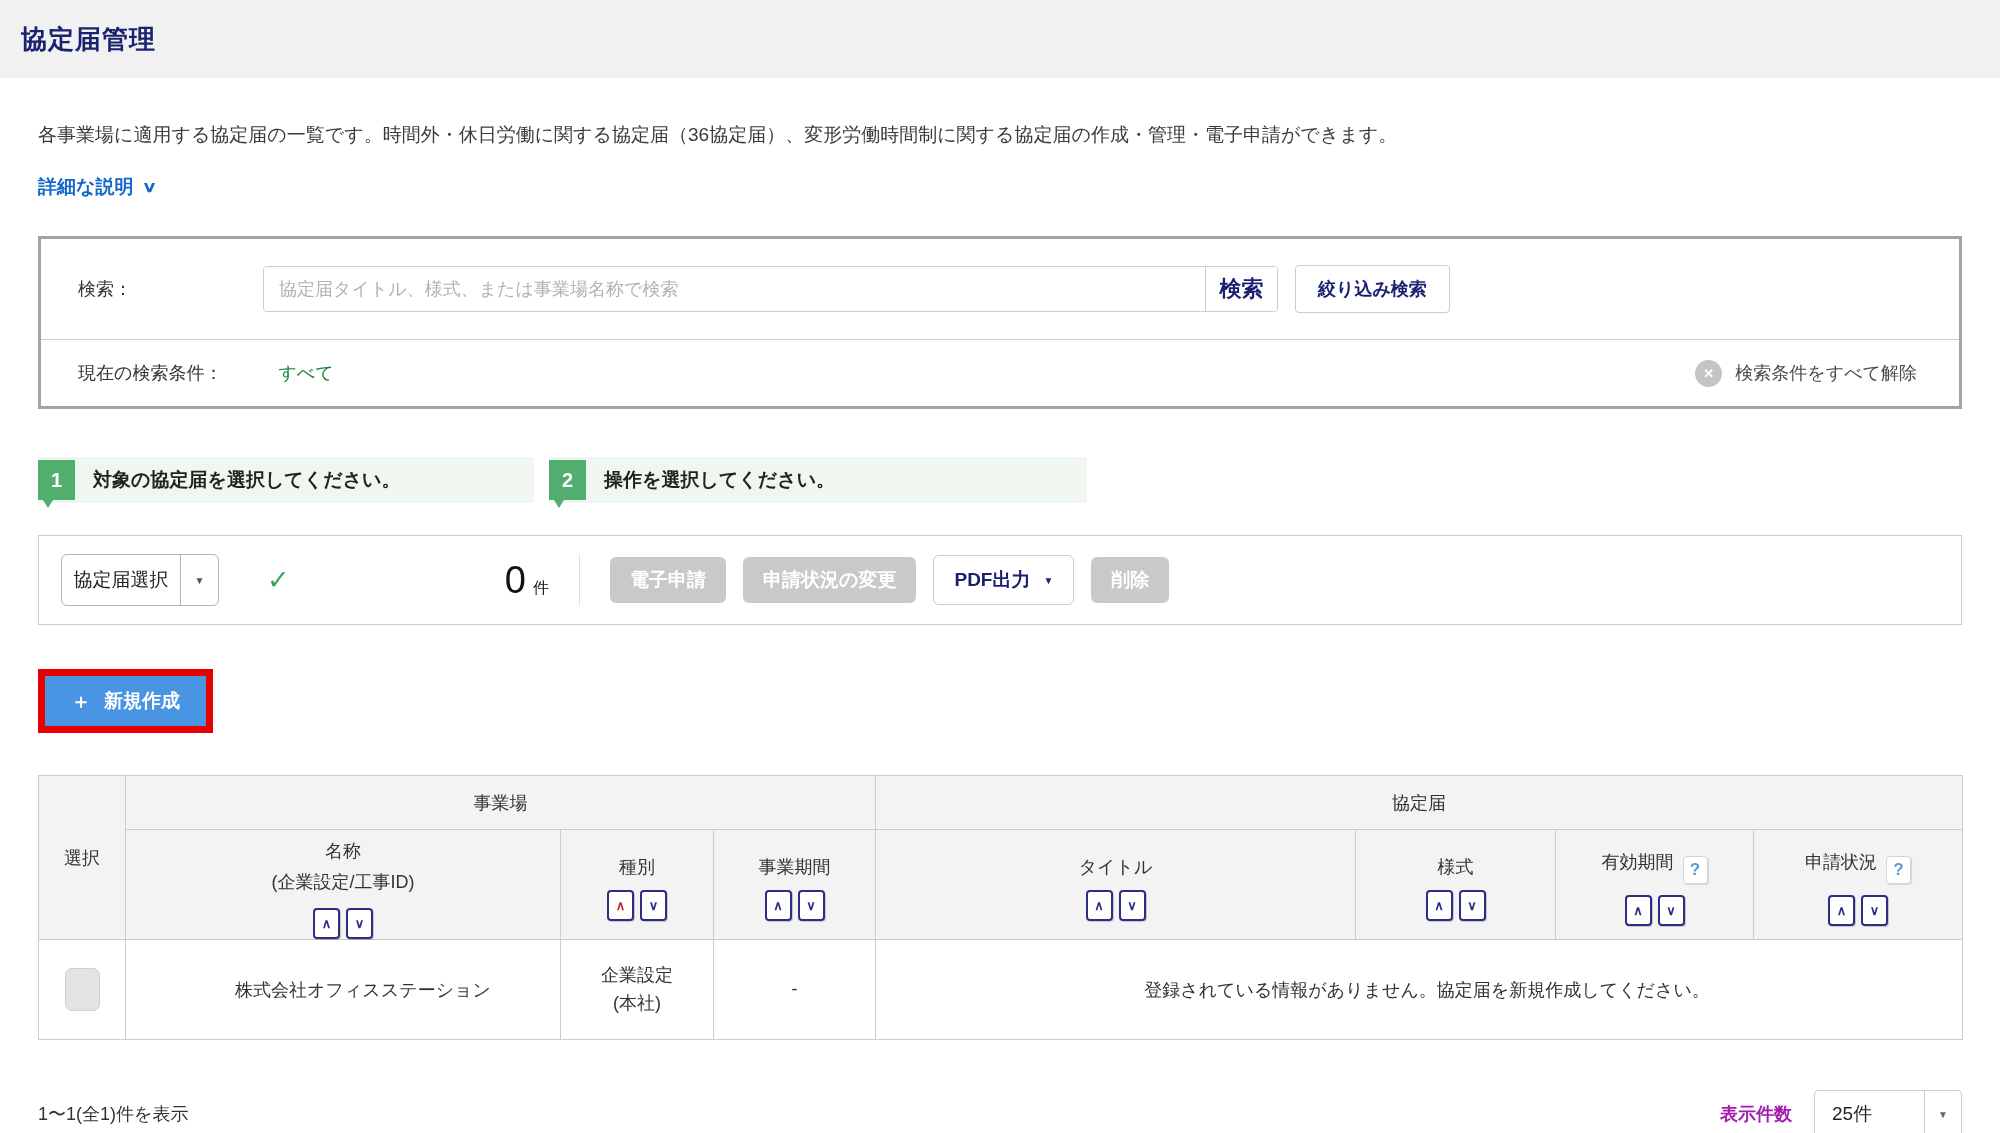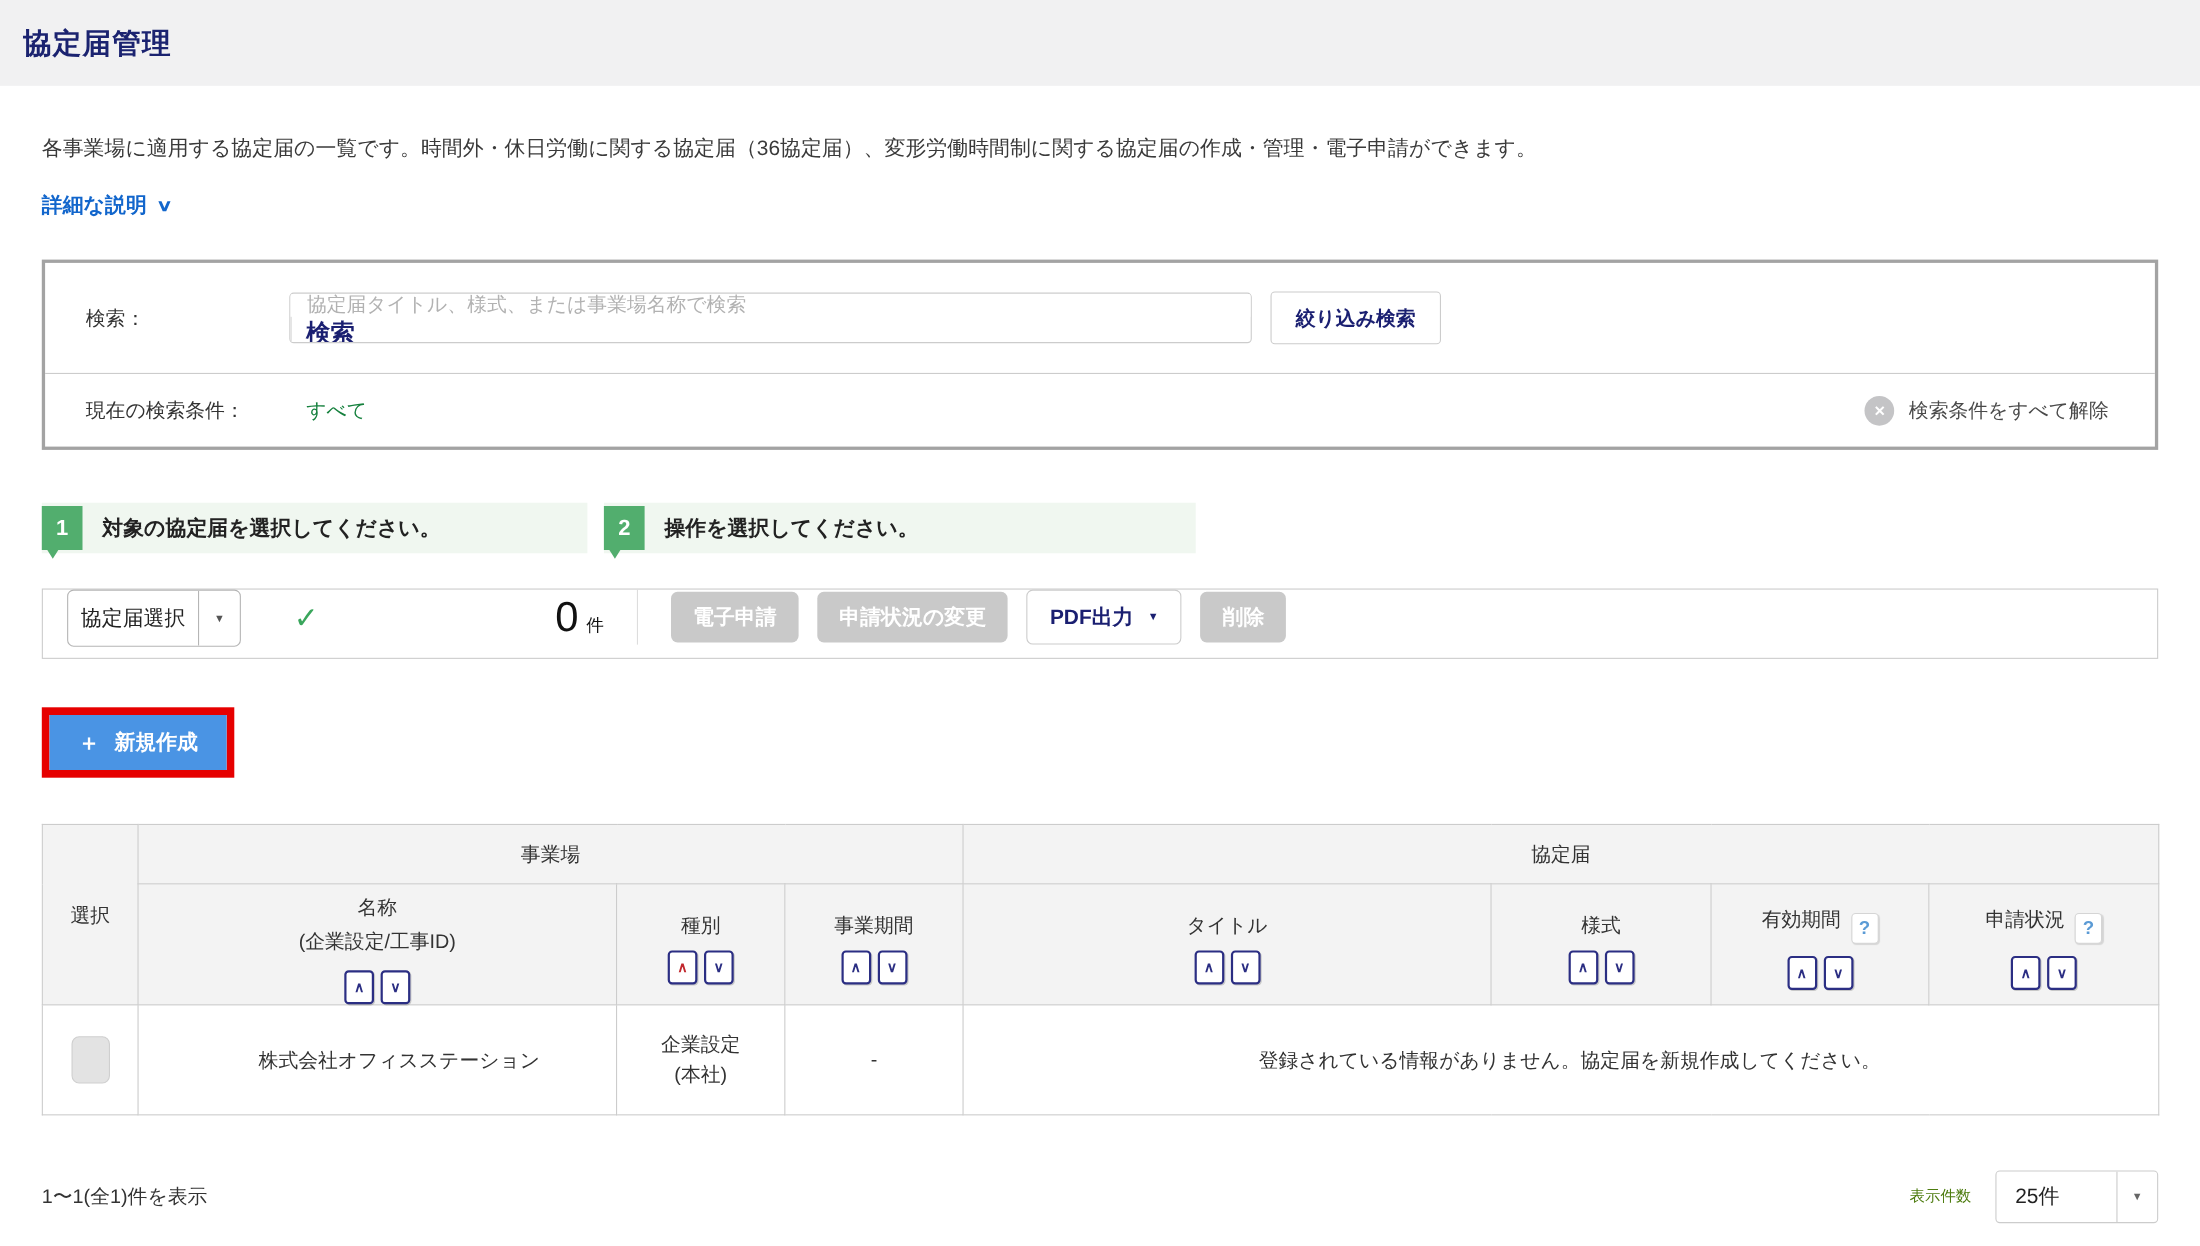--- a/index.html
+++ b/index.html
@@ -12,42 +12,42 @@
 
   .description { margin-top:44px; font-size:19px; color:#3a3a3a; }
 
   .detail-link { margin-top:26px; display:flex; align-items:center; gap:11px; width:max-content; cursor:pointer; }
   .detail-link-text { font-size:19px; font-weight:bold; color:#1266cc; }
   .detail-chevron { font-size:15px; font-weight:bold; color:#1266cc; transform:scaleX(1.4); }
 
   .search-panel { margin-top:36px; border:3px solid #a3a3a3; }
   .search-row1 { display:flex; align-items:center; height:101px; border-bottom:1px solid #ccc; padding-left:37px; }
   .search-label { font-size:18px; color:#333; width:185px; }
-  .search-input-group { display:flex; height:46px; border:1px solid #ccc; border-radius:4px; overflow:hidden; width:875px; background:#fff;flex-direction:column; }
+  .search-input-group { display:flex; height:46px; border:1px solid #ccc; border-radius:4px; overflow:hidden; width:1015px; background:#fff; }
   .search-input { flex:1; border:none; outline:none; font-size:18px; padding:0 15px; color:#333; }
   .search-input::placeholder { color:#b2b2b2; }
   .search-submit { width:72px; border:none; border-left:1px solid #ccc; background:#fff; color:#1a1f71; font-weight:bold; font-size:22px; cursor:pointer; font-family:inherit; }
   .filter-button { margin-left:17px; height:48px; padding:0 22px; background:#fff; border:1px solid #ccc; border-radius:4px; color:#1a1f71; font-weight:bold; font-size:18px; cursor:pointer; font-family:inherit; }
 
   .search-row2 { display:flex; align-items:center; height:66px; padding:0 42px 0 37px; }
   .current-label { font-size:18px; color:#333; }
   .current-value { font-size:18px; color:#15803d; margin-left:56px; }
   .clear-all { margin-left:auto; display:flex; align-items:center; gap:13px; cursor:pointer; }
   .clear-icon { width:27px; height:27px; background:#c4c4c6; color:#fff; border-radius:50%; display:flex; align-items:center; justify-content:center; font-size:13px; font-weight:bold; }
   .clear-text { font-size:18px; color:#4a4a4a; }
 
   .steps { display:flex; margin-top:48px; gap:15px; }
   .step-banner { background:#f0f7f0; height:46px; display:flex; align-items:center; }
   .step-banner.s1 { width:496px; }
   .step-banner.s2 { width:538px; }
   .step-badge { width:37px; height:40px; background:#52ae6e; color:#fff; font-weight:bold; font-size:20px; display:flex; align-items:center; justify-content:center; position:relative; flex-shrink:0; }
   .step-badge::after { content:""; position:absolute; top:100%; left:5px; border-style:solid; border-width:8px 5px 0 5px; border-color:#52ae6e transparent transparent transparent; }
   .step-text { margin-left:18px; font-size:19px; font-weight:bold; color:#222; }
 
-  .action-panel { margin-top:32px; border:1px solid #ccc; height:64px; display:flex; align-items:flex-start; }
+  .action-panel { margin-top:32px; border:1px solid #ccc; height:90px; display:flex; align-items:center; }
   .select-zone { display:flex; align-items:center; width:540px; padding-left:22px; flex-shrink:0; }
   .select-dropdown { width:158px; height:52px; background:#fff; border:1px solid #b5b5b5; border-radius:6px; display:flex; align-items:stretch; overflow:hidden; cursor:pointer; }
   .select-dropdown-label { flex:1; display:flex; align-items:center; justify-content:center; font-size:19px; color:#222; }
   .select-dropdown-arrow { width:38px; border-left:1px solid #b5b5b5; display:flex; align-items:center; justify-content:center; font-size:10px; color:#555; }
   .check-icon { margin-left:48px; color:#3aa65c; font-size:27px; }
   .count { margin-left:auto; margin-right:30px; display:flex; align-items:baseline; gap:7px; }
   .count-value { font-size:38px; font-weight:400; color:#111; }
   .count-unit { font-size:16px; color:#111; }
   .buttons-zone { border-left:1px solid #ddd; flex:1; display:flex; align-items:center; gap:17px; padding-left:30px; }
   .btn-disabled { background:#c9c9c9; color:#fff; font-weight:bold; font-size:19px; border:none; border-radius:6px; height:46px; padding:0 20px; font-family:inherit; }
@@ -70,21 +70,21 @@
   .help-icon { display:inline-flex; width:25px; height:28px; background:#fff; border:1px solid #d5d5d5; border-radius:4px; align-items:center; justify-content:center; color:#5b9bd5; font-weight:bold; font-size:17px; margin-left:9px; vertical-align:-7px; box-shadow:1px 1px 1px rgba(0,0,0,0.12); cursor:pointer; }
   table.list tbody td { font-size:18px; color:#333; height:100px; background:#fff; text-align:center; }
   .checkbox { width:35px; height:43px; background:#e3e3e3; border:1px solid #cfcfcf; border-radius:7px; margin:0 auto; cursor:pointer; }
   td.cell-name { text-align:left; padding-left:40px; }
   td.cell-type { line-height:1.55; }
   td.cell-message { text-align:left; padding-left:16px; color:#8a8a8a; }
 
   .footer { margin-top:50px; display:flex; align-items:center; }
   .footer-count { font-size:18px; color:#333; }
   .per-page { margin-left:auto; display:flex; align-items:center; gap:22px; }
-  .per-page-label { font-size:14px; color:#4d7c0f; }
+  .per-page-label { font-size:18px; color:#a21caf;font-weight:bold; }
   .per-page-dropdown { width:148px; height:48px; background:#fff; border:1px solid #ccc; border-radius:4px; display:flex; align-items:stretch; overflow:hidden; cursor:pointer; }
   .per-page-value { flex:1; display:flex; align-items:center; padding-left:17px; font-size:19px; color:#222; }
   .per-page-arrow { width:37px; border-left:1px solid #ccc; display:flex; align-items:center; justify-content:center; color:#666; font-size:10px; }
 </style>
 </head>
 <body>
 
 <div class="topbar">
   <div class="page-title">協定届管理</div>
 </div>

